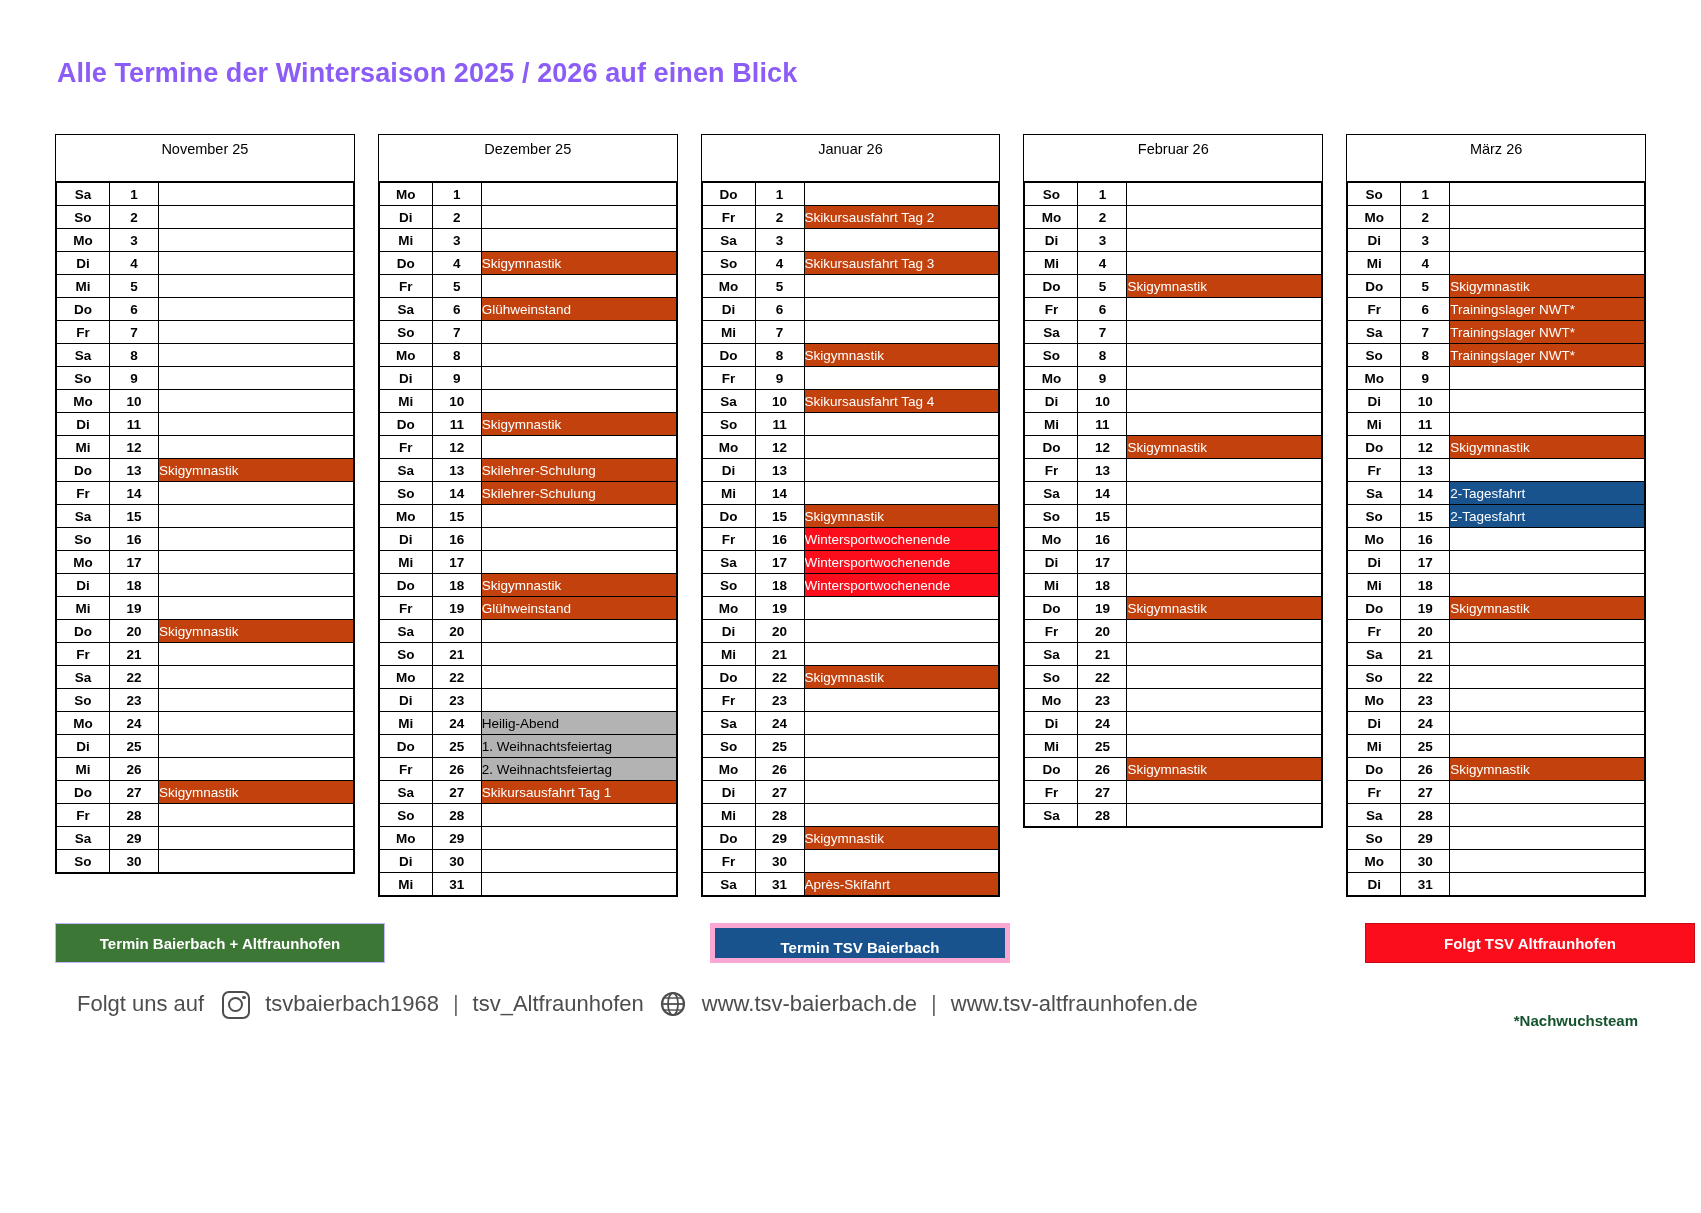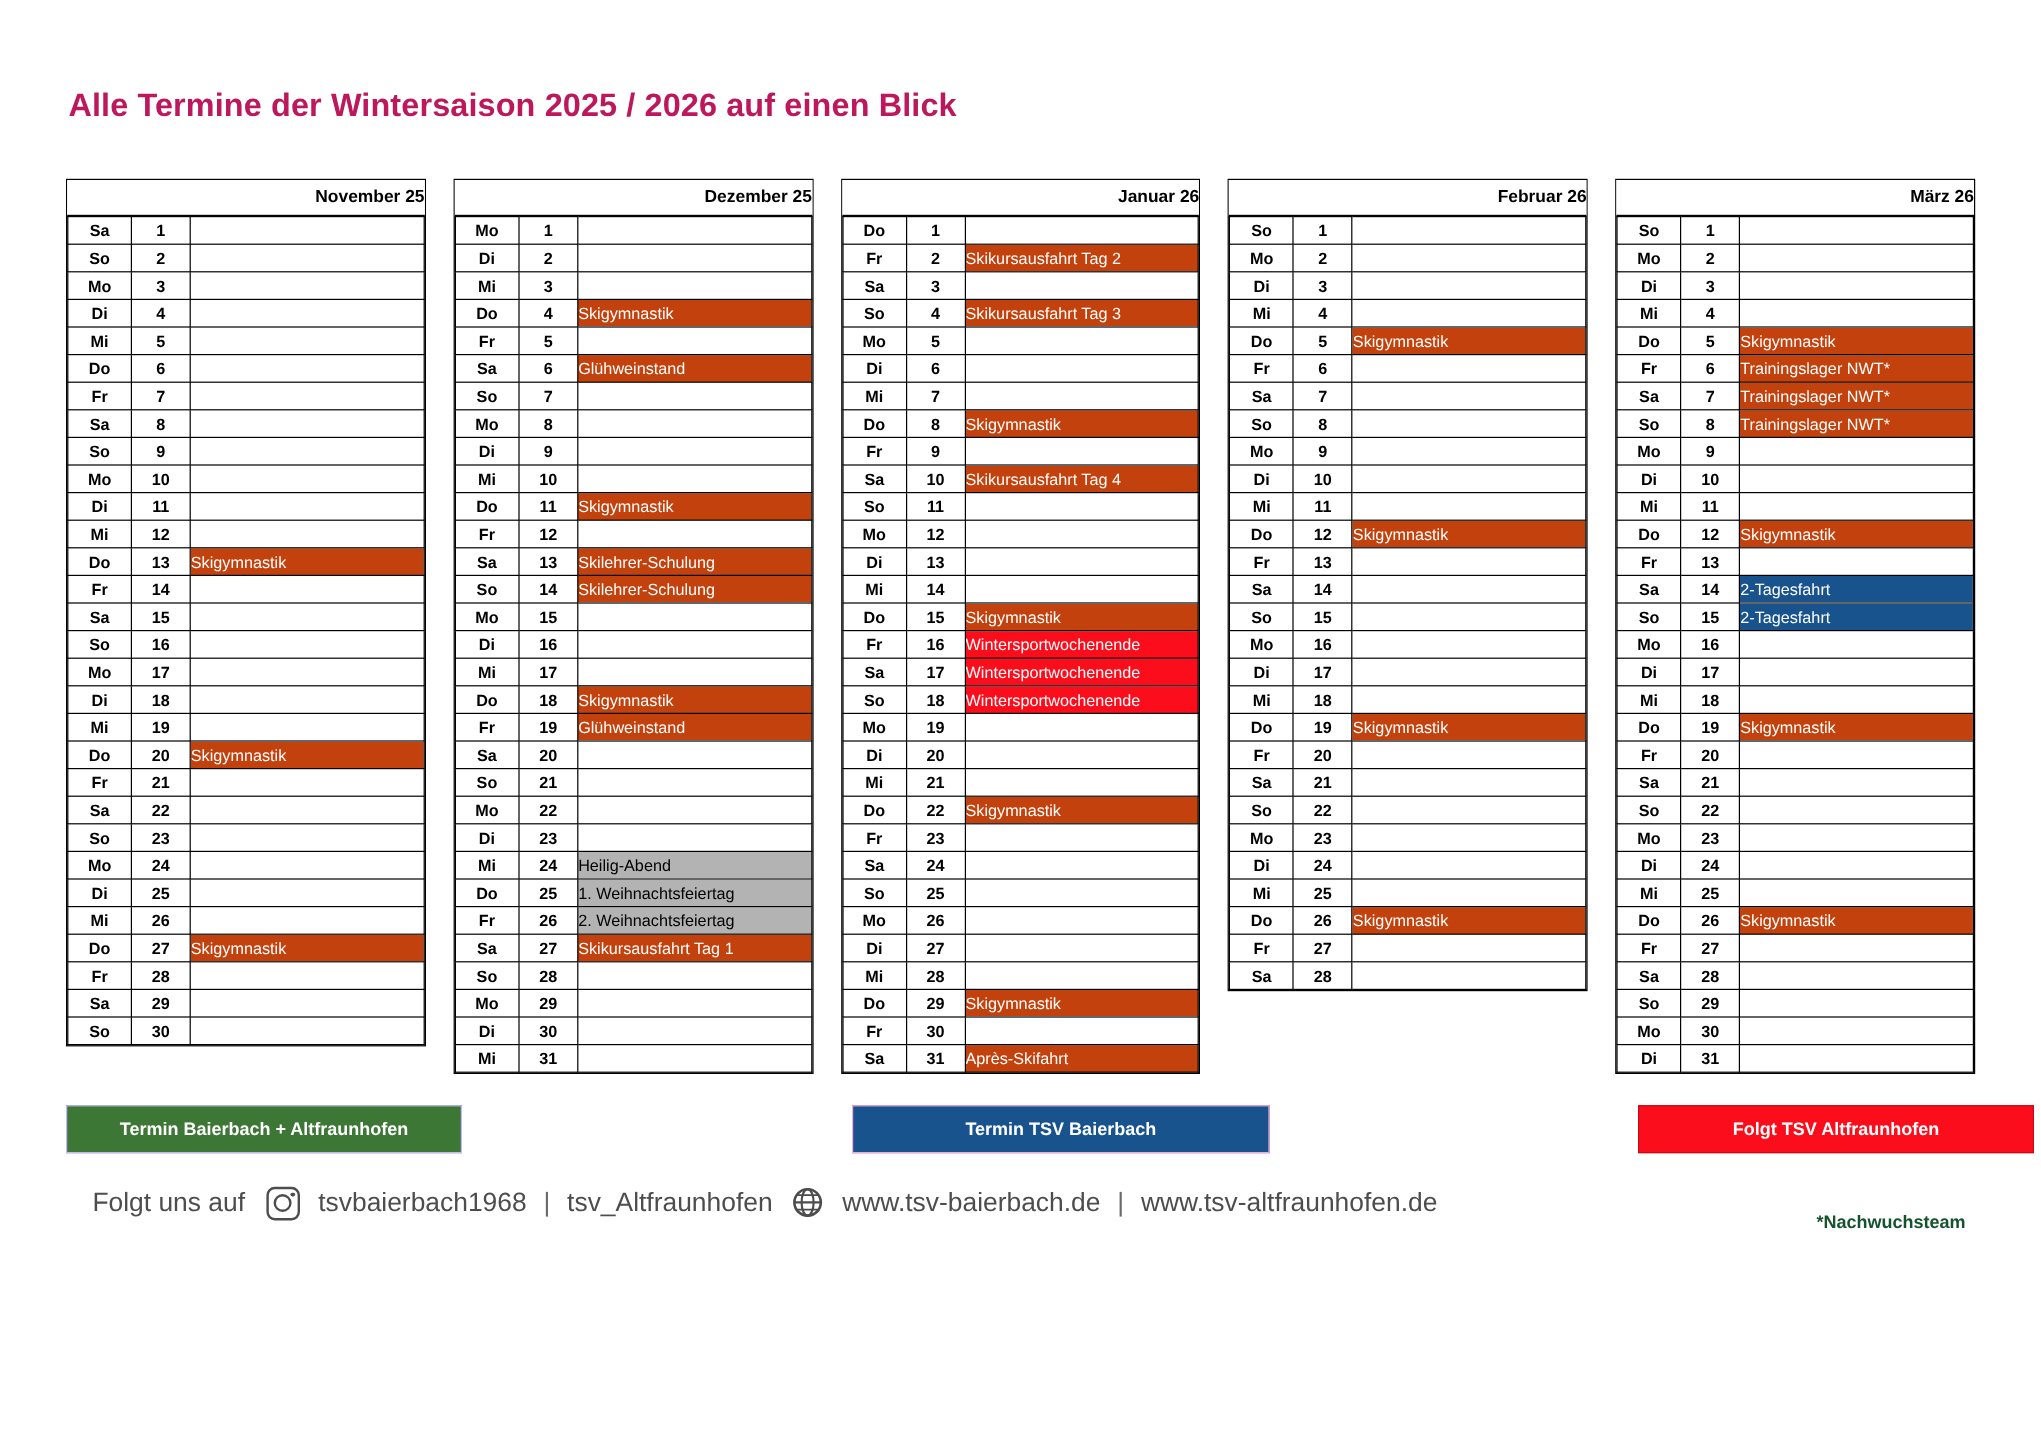--- a/index.html
+++ b/index.html
@@ -16,43 +16,43 @@
     overflow: hidden;
   }
   .page {
     padding: 55px 55px 0 55px;
     box-sizing: border-box;
     width: 1701px;
     height: 1213px;
     position: relative;
   }
   #page-title {
-    color: #be185d;
+    color: #8b5cf6;
     font-size: 27px;
     font-weight: bold;
     letter-spacing: 0.1px;
-    margin: 18px 0 0 2px;
+    margin: 3px 0 0 2px;
   }
   .calendars {
     display: flex;
     gap: 23px;
     margin-top: 45px;
     align-items: flex-start;
   }
   .month {
     border: 1.5px solid #000;
     box-sizing: border-box;
     width: 305px;
     background: #fff;
   }
   .month-head {
-    text-align: right;
-    font-weight: bold;
+    text-align: center;
+    font-weight: normal;
     font-size: 14.5px;
-    padding: 6px 0 7px 0;
+    padding: 6px 0 24px 0;
     border-bottom: 1.5px solid #000;
     background: #fff;
   }
   table.days {
     border-collapse: collapse;
     width: 100%;
     table-layout: fixed;
   }
   table.days td {
     border: 1px solid #000;
@@ -90,21 +90,21 @@
     position: absolute;
     height: 40px;
     line-height: 40px;
     text-align: center;
     color: #ffffff;
     font-weight: bold;
     font-size: 15px;
     box-sizing: border-box;
   }
   .legend.g { left: 0px;   width: 330px; background: #3d7735; border: 1px solid #c4b5fd;}
-  .legend.b { left: 655px; width: 348px; background: #19538e; border: 1px solid #f9a8d4;}
+  .legend.b { left: 655px; width: 300px; background: #19538e; border: 5px solid #f9a8d4;}
   .legend.r { left: 1310px;width: 330px; background: #fc0d1b; border: 1px solid #c70a15;}
 
   .footer {
     position: relative;
     margin-top: 24px;
     height: 40px;
     display: flex;
     align-items: flex-start;
     font-size: 22px;
     color: #4d4d4d;

